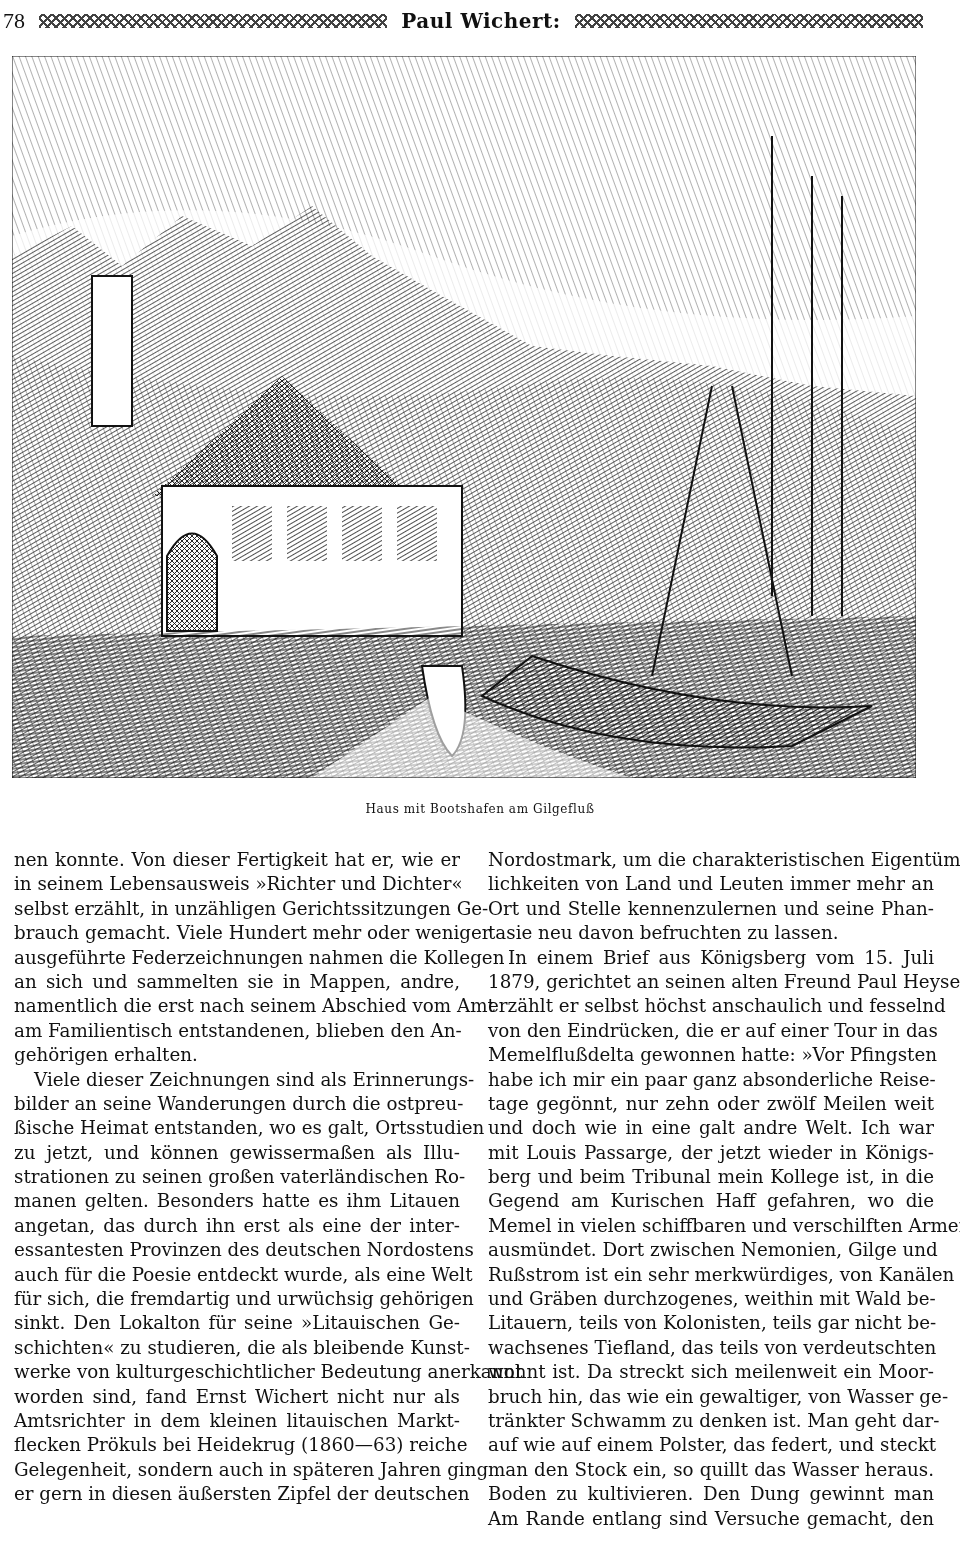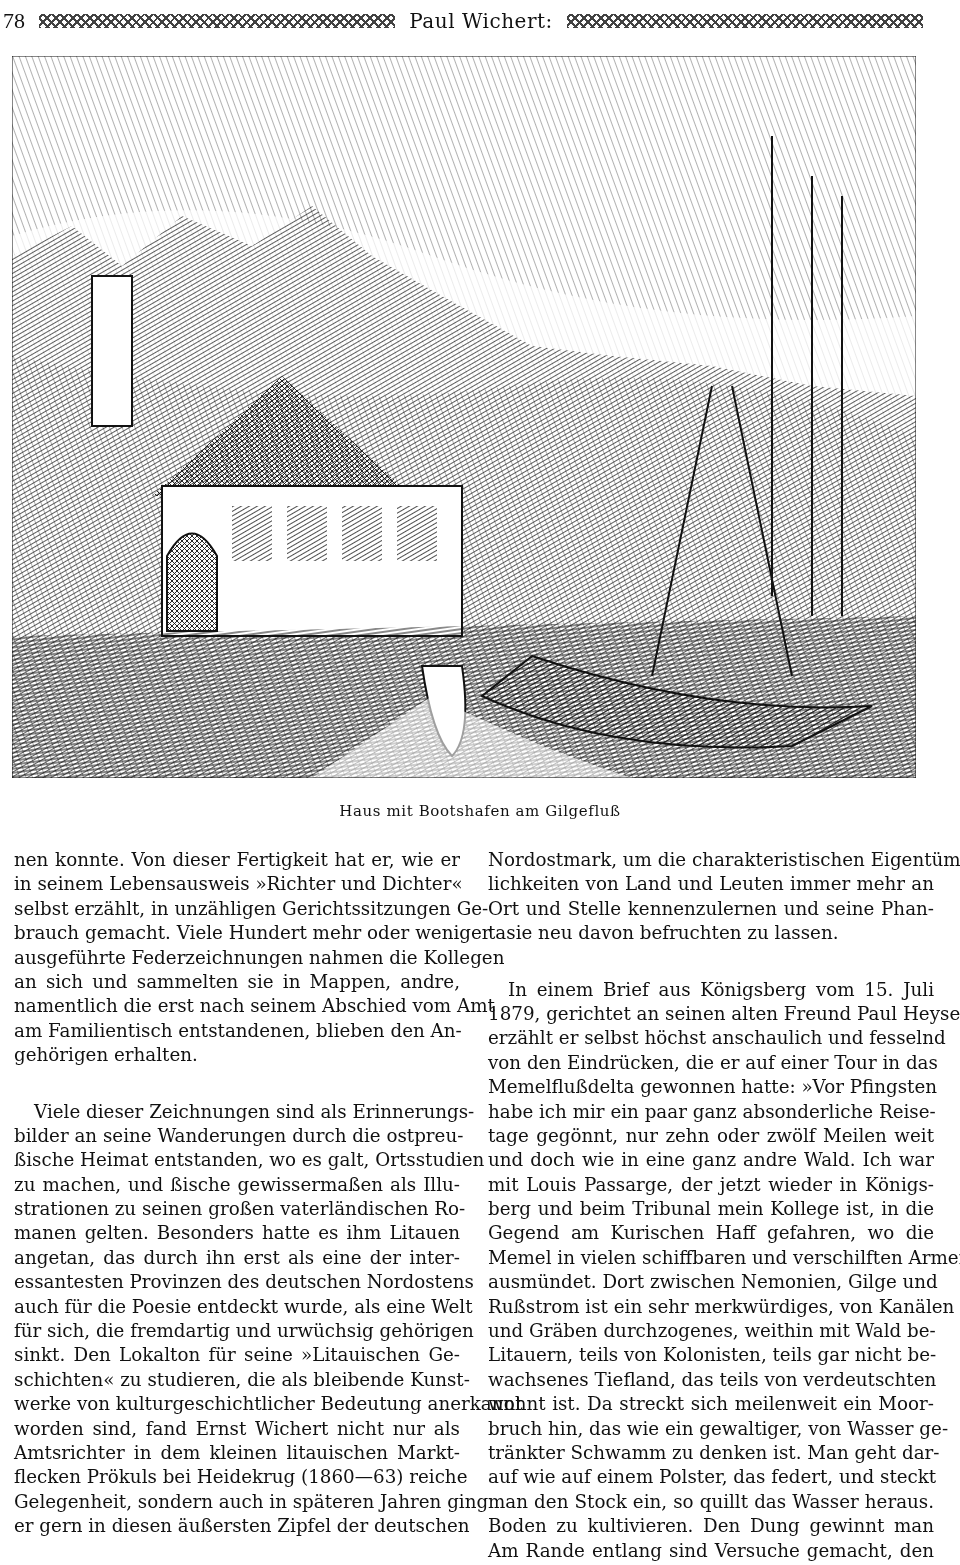--- a/index.html
+++ b/index.html
@@ -14,42 +14,42 @@
   .page-no { font-family: "Liberation Serif", serif; font-size: 22px; margin-left: 2px; width: 36px; }
   .ornament {
     height: 14px; flex: 1;
     background-image:
       repeating-linear-gradient(45deg, #222 0 2px, transparent 2px 6px),
       repeating-linear-gradient(-45deg, #222 0 2px, transparent 2px 6px);
     opacity: .85;
   }
   .orn-left { margin-right: 14px; }
   .orn-right { margin-left: 14px; margin-right: 38px; }
-  .running-title { font-family: "DejaVu Serif", serif; font-size: 20px; white-space: nowrap; letter-spacing: .5px; }
+  .running-title { font-family: "DejaVu Serif", serif; font-size: 20px; white-space: nowrap; letter-spacing: .5px; font-weight: bold; }
 
   .illustration {
     position: absolute; left: 12px; top: 56px; width: 904px; height: 722px;
     background: #fff; overflow: hidden;
   }
   .illustration svg { display: block; }
 
   .caption {
     position: absolute; left: 0; width: 960px; top: 802px; text-align: center;
-    font-size: 15px; letter-spacing: .6px;
+    font-size: 12px; letter-spacing: .6px;
   }
 
   .col {
     position: absolute; top: 848px; width: 446px;
     font-size: 18.3px; line-height: 24.4px; text-align: justify;
   }
   .col-left { left: 14px; }
   .col-right { left: 488px; }
   .line { display: block; white-space: nowrap; text-align: justify; text-align-last: justify; height: 24.4px; }
   .line.last { text-align-last: left; }
-  .line.indent { padding-left: 20px; margin-top: 32px; }
+  .line.indent { padding-left: 20px; }
 </style>
 </head>
 <body>
 
 <div class="header">
   <span class="page-no">78</span>
   <span class="ornament orn-left"></span>
   <span class="running-title">Paul Wichert:</span>
   <span class="ornament orn-right"></span>
 </div>
@@ -98,21 +98,21 @@
     <span class="line">selbst erzählt, in unzähligen Gerichtssitzungen Ge-</span>
     <span class="line">brauch gemacht. Viele Hundert mehr oder weniger</span>
     <span class="line">ausgeführte Federzeichnungen nahmen die Kollegen</span>
     <span class="line">an sich und sammelten sie in Mappen, andre,</span>
     <span class="line">namentlich die erst nach seinem Abschied vom Amt</span>
     <span class="line">am Familientisch entstandenen, blieben den An-</span>
     <span class="line last">gehörigen erhalten.</span>
     <span class="line indent">Viele dieser Zeichnungen sind als Erinnerungs-</span>
     <span class="line">bilder an seine Wanderungen durch die ostpreu-</span>
     <span class="line">ßische Heimat entstanden, wo es galt, Ortsstudien</span>
-    <span class="line">zu machen, und ßische gewissermaßen als Illu-</span>
+    <span class="line">zu jetzt, und können gewissermaßen als Illu-</span>
     <span class="line">strationen zu seinen großen vaterländischen Ro-</span>
     <span class="line">manen gelten. Besonders hatte es ihm Litauen</span>
     <span class="line">angetan, das durch ihn erst als eine der inter-</span>
     <span class="line">essantesten Provinzen des deutschen Nordostens</span>
     <span class="line">auch für die Poesie entdeckt wurde, als eine Welt</span>
     <span class="line">für sich, die fremdartig und urwüchsig gehörigen</span>
     <span class="line">sinkt. Den Lokalton für seine »Litauischen Ge-</span>
     <span class="line">schichten« zu studieren, die als bleibende Kunst-</span>
     <span class="line">werke von kulturgeschichtlicher Bedeutung anerkannt</span>
     <span class="line">worden sind, fand Ernst Wichert nicht nur als</span>
@@ -126,21 +126,21 @@
     <span class="line">lichkeiten von Land und Leuten immer mehr an</span>
     <span class="line">Ort und Stelle kennenzulernen und seine Phan-</span>
     <span class="line last">tasie neu davon befruchten zu lassen.</span>
     <span class="line indent">In einem Brief aus Königsberg vom 15. Juli</span>
     <span class="line">1879, gerichtet an seinen alten Freund Paul Heyse,</span>
     <span class="line">erzählt er selbst höchst anschaulich und fesselnd</span>
     <span class="line">von den Eindrücken, die er auf einer Tour in das</span>
     <span class="line">Memelflußdelta gewonnen hatte: »Vor Pfingsten</span>
     <span class="line">habe ich mir ein paar ganz absonderliche Reise-</span>
     <span class="line">tage gegönnt, nur zehn oder zwölf Meilen weit</span>
-    <span class="line">und doch wie in eine ganz andre Wald. Ich war</span>
+    <span class="line">und doch wie in eine galt andre Welt. Ich war</span>
     <span class="line">mit Louis Passarge, der jetzt wieder in Königs-</span>
     <span class="line">berg und beim Tribunal mein Kollege ist, in die</span>
     <span class="line">Gegend am Kurischen Haff gefahren, wo die</span>
     <span class="line">Memel in vielen schiffbaren und verschilften Armen</span>
     <span class="line">ausmündet. Dort zwischen Nemonien, Gilge und</span>
     <span class="line">Rußstrom ist ein sehr merkwürdiges, von Kanälen</span>
     <span class="line">und Gräben durchzogenes, weithin mit Wald be-</span>
     <span class="line">Litauern, teils von Kolonisten, teils gar nicht be-</span>
     <span class="line">wachsenes Tiefland, das teils von verdeutschten</span>
     <span class="line">wohnt ist. Da streckt sich meilenweit ein Moor-</span>

